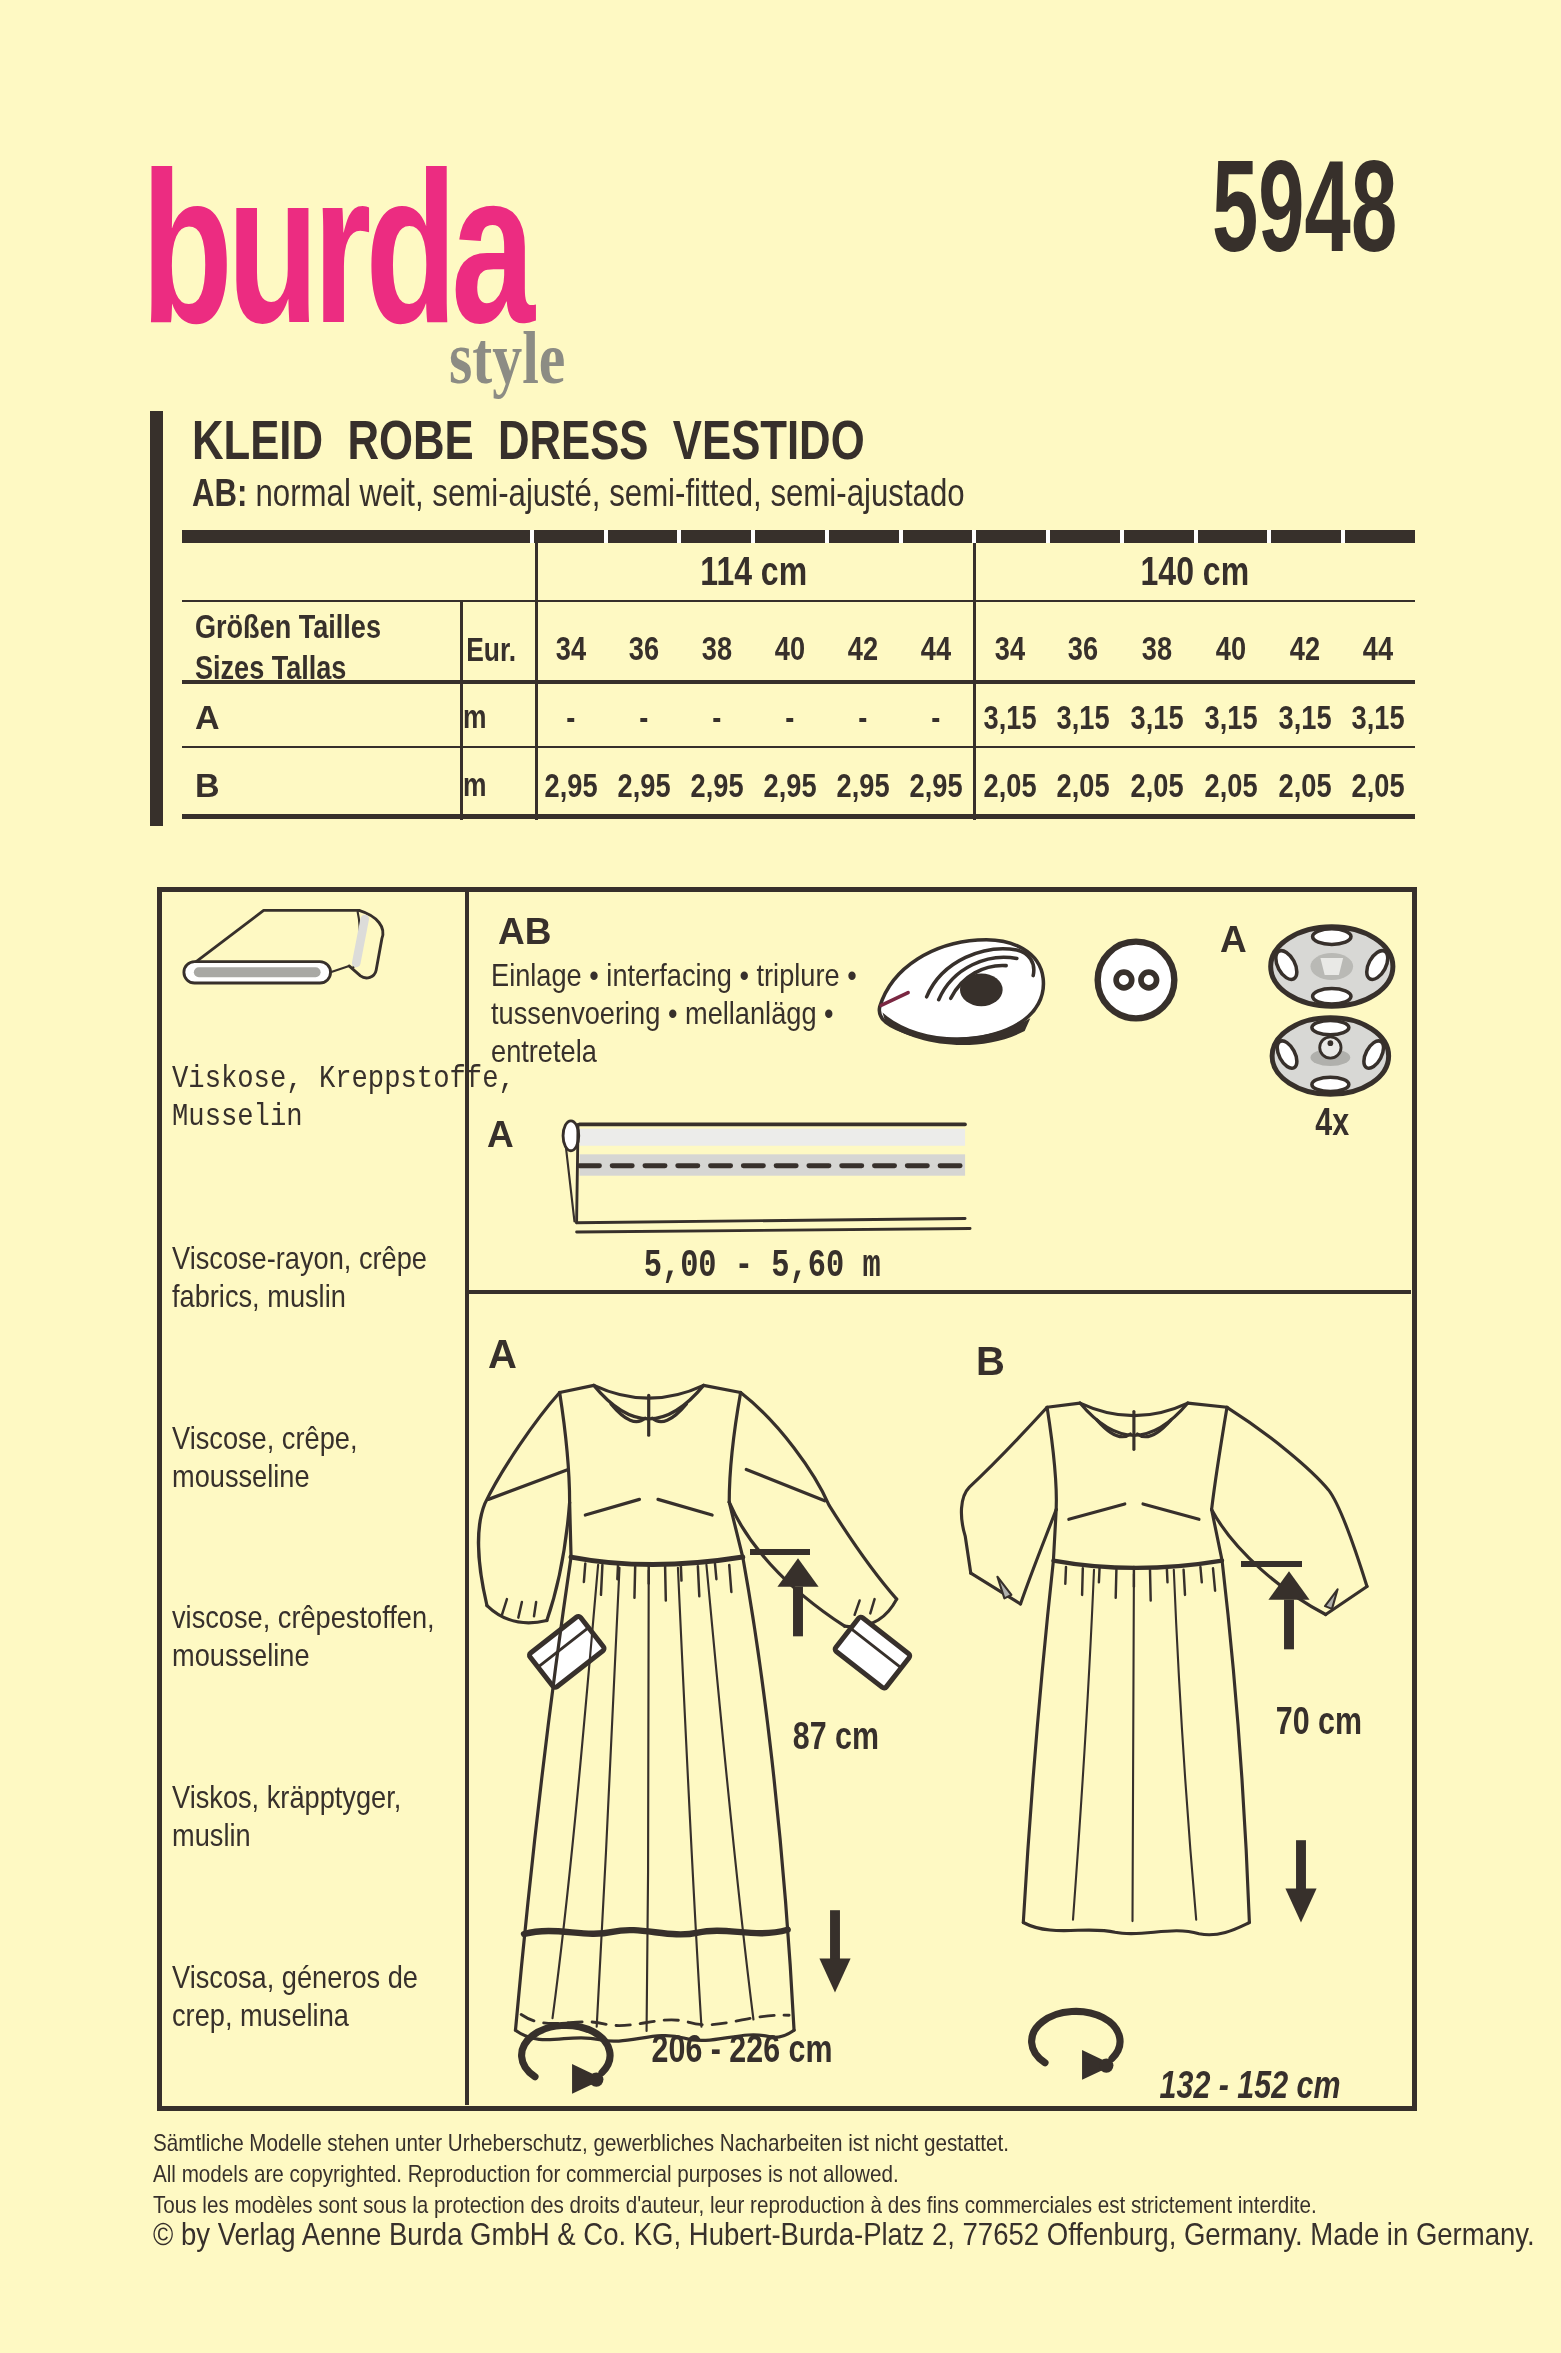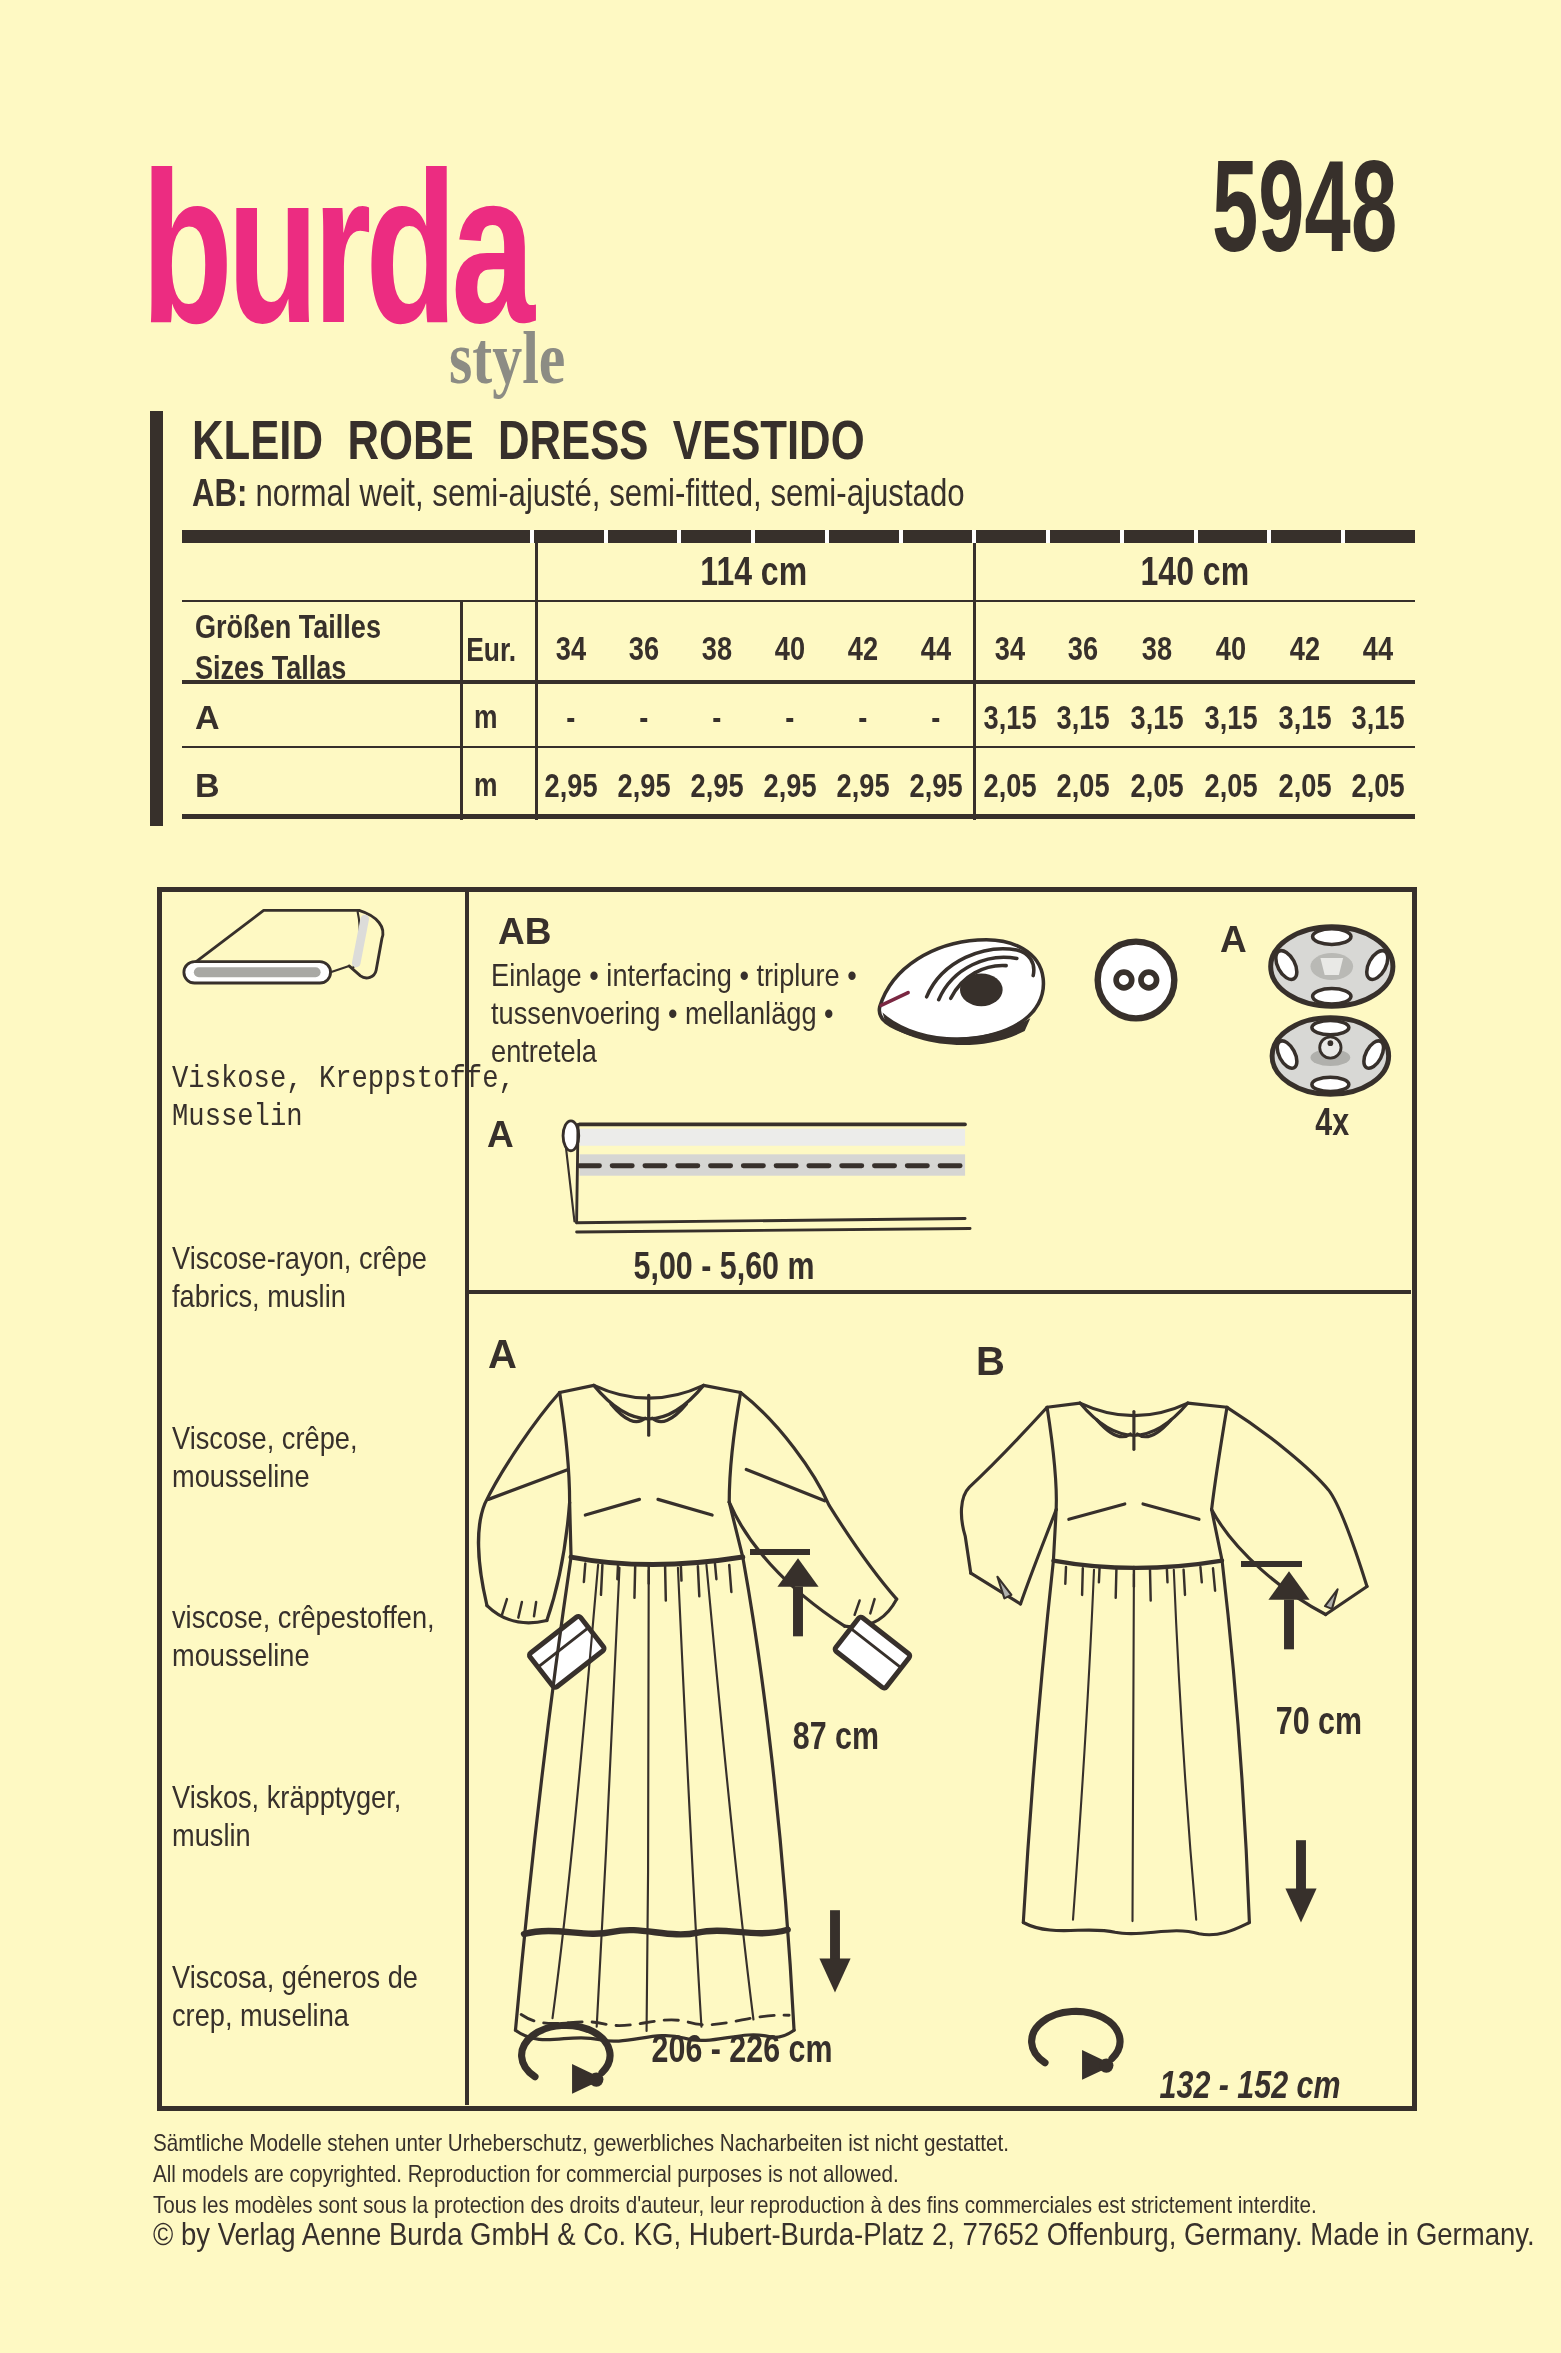--- a/index.html
+++ b/index.html
@@ -26,21 +26,21 @@
   
   #size-table{left:182px;top:530px;width:1233px;height:289px;}
   .hline,.vline{position:absolute;background:#37302b;}
   .topbar{position:absolute;left:0;top:0;width:1233px;height:13px;background:#37302b;}
   .topbar-gaps{position:absolute;left:278px;top:0;width:955px;height:13px;display:flex;}
   .topbar-gaps i{flex:1 1 0;border-right:4.3px solid #ffffff;}
   .topbar-gaps i:last-child{border-right:none;}
   .cell{position:absolute;width:76px;text-align:center;font-weight:bold;font-size:34px;line-height:1;}
   .c0{left:351px}.c1{left:424px}.c2{left:497px}.c3{left:570px}.c4{left:643px}.c5{left:716px}
   .c6{left:790px}.c7{left:863px}.c8{left:937px}.c9{left:1011px}.c10{left:1085px}.c11{left:1158px}
-  .eurcell{position:absolute;left:278px;width:52px;text-align:center;font-weight:bold;font-size:33px;line-height:1;}
+  .eurcell{position:absolute;left:278px;width:52px;text-align:left;font-weight:bold;font-size:33px;line-height:1;}
   .wlabel{position:absolute;top:21.4px;text-align:center;font-weight:bold;font-size:40px;line-height:1;}
   .tlabel{position:absolute;left:13px;font-weight:bold;font-size:33px;line-height:1;}
   .rowlabel{position:absolute;left:13px;font-weight:bold;font-size:34px;line-height:1;}
   
   #panel{left:157px;top:887px;width:1260px;height:1224px;border:5.7px solid #37302b;box-sizing:border-box;}
   .vdiv{position:absolute;left:303px;top:0;width:4.3px;height:1213px;background:#37302b;}
   .hdiv{position:absolute;left:307px;top:398px;width:942px;height:4.3px;background:#37302b;}
   .fabric{position:absolute;left:10px;width:285px;font-size:32px;line-height:38px;}
   .fabric span{display:inline-block;transform:scaleX(.85);transform-origin:0 0;white-space:nowrap;}
   .nlabel{position:absolute;font-weight:bold;font-size:37px;line-height:1;}
@@ -219,21 +219,21 @@
       <g fill="none" stroke="#37302b" stroke-linecap="round">
         <path d="M34,30 L575,30" stroke-width="5"></path>
         <path d="M34,88 L575,88" stroke-width="7" stroke-dasharray="28 18"></path>
         <path d="M30,168 L575,162" stroke-width="4"></path>
         <path d="M30,181 L582,176" stroke-width="4"></path>
         <ellipse cx="22" cy="46" rx="11" ry="21" fill="#ffffff" stroke-width="4"></ellipse>
         <path d="M32,30 L30,168" stroke-width="4"></path>
         <path d="M15,62 L27,166" stroke-width="3"></path>
       </g>
     </svg>
-    <div class="measure" style="left:449px;top:355px;width:299px;text-align:left;"><span class="kc">5,00 - 5,60 m</span></div>
+    <div class="measure" style="left:449px;top:355px;width:299px;text-align:right;font-family:Liberation Mono, monospace;"><span class="kc">5,00 - 5,60 m</span></div>
 
     <div class="nlabel" style="left:326px;top:442px;font-size:40px;">A</div>
     <svg class="abs" style="left:265px;top:472px;" width="499" height="684" viewBox="0 0 700 960">
       <g fill="none" stroke="#37302b" stroke-width="4.5" stroke-linecap="round" stroke-linejoin="round">
 
         <path d="M234,30 Q311,66 388,30"></path>
         <path d="M234,30 Q311,124 388,30"></path>
         <path d="M311,44 L311,100"></path>
         <path d="M258,56 Q288,92 306,76"></path>
         <path d="M364,56 Q334,92 316,76"></path>

